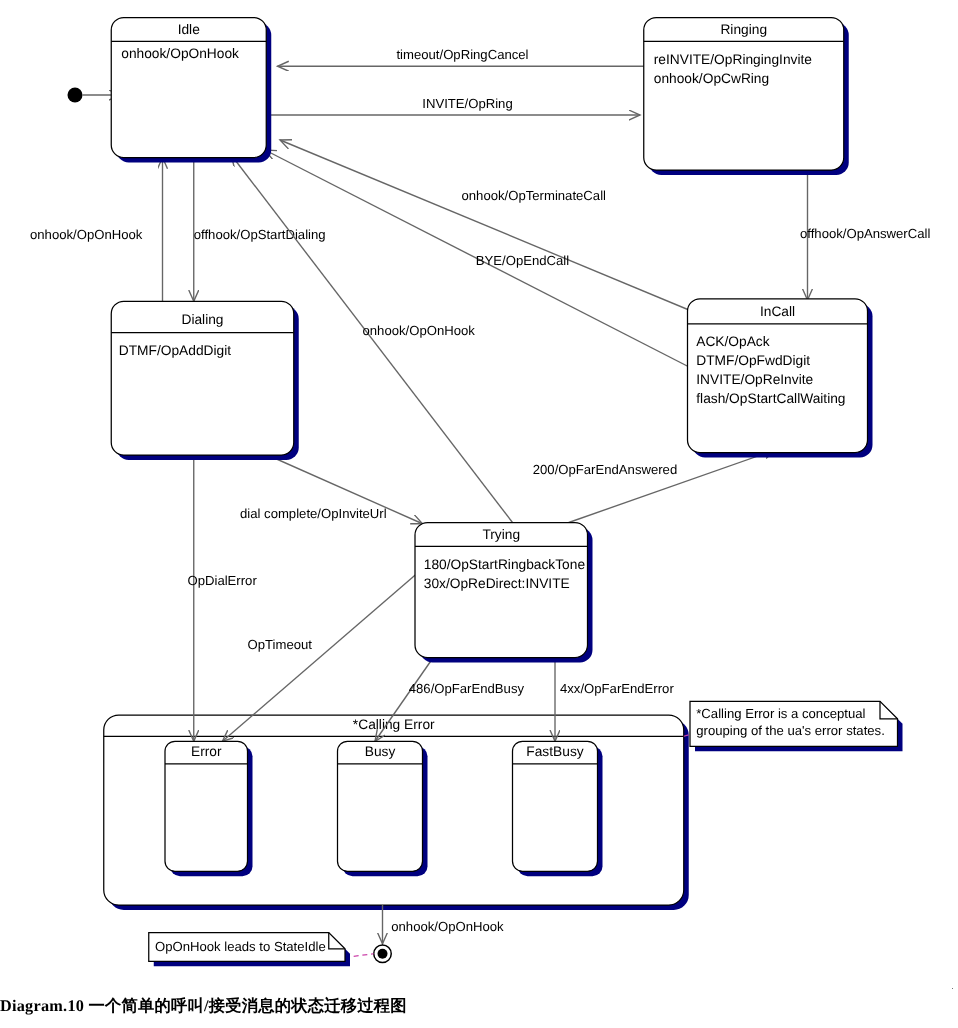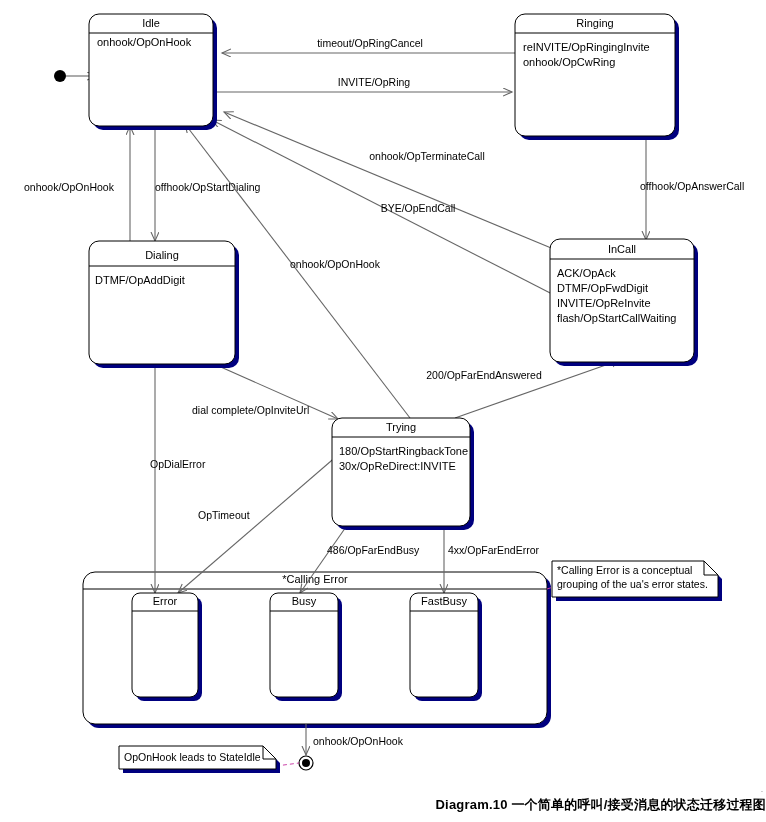--- a/index.html
+++ b/index.html
@@ -58,22 +58,22 @@
     font-family: "Liberation Sans", sans-serif;
     font-size: 11px;
     fill: #000000;
     text-anchor: middle;
   }
   .caption {
     position: absolute;
     left: 0;
     top: 796px;
     width: 766px;
-    text-align: right;
-    font-family: Liberation Sans, sans-serif;
+    text-align: left;
+    font-family: Liberation Serif, serif;
     font-weight: bold;
     font-size: 13px;
     color: #000000;
     letter-spacing: 0.2px;
   }
   .corner-mark {
     position: absolute;
     right: 3px;
     top: 786px;
     font-size: 7px;

